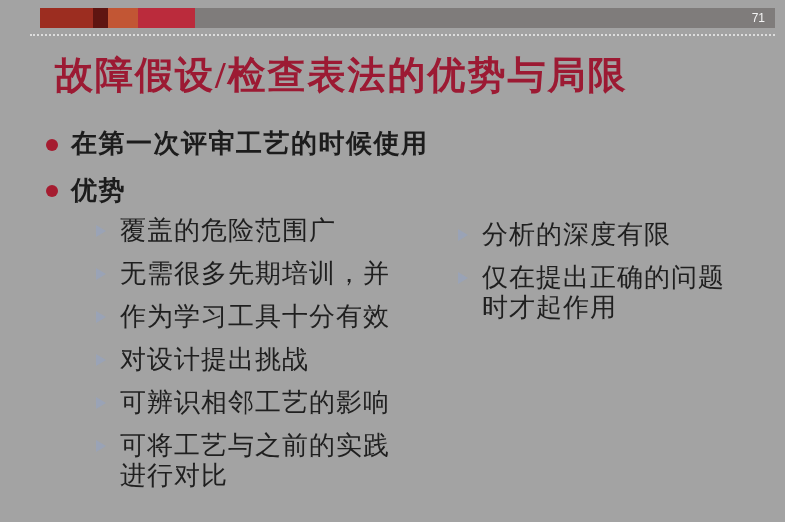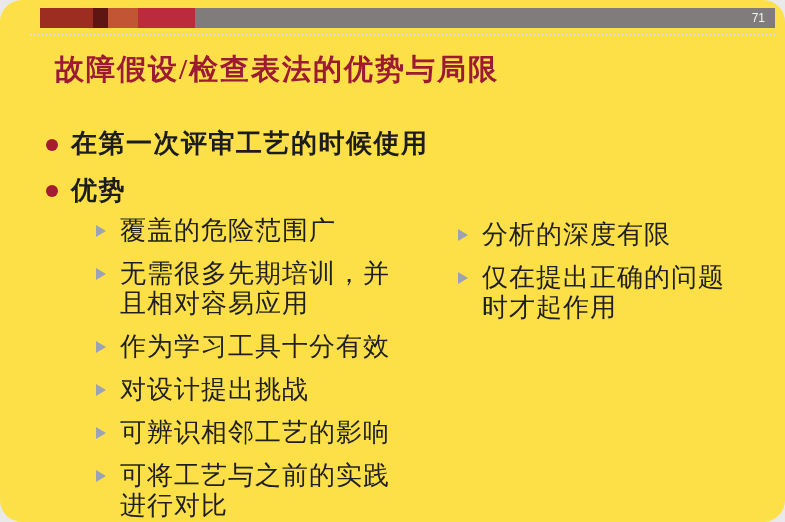--- a/index.html
+++ b/index.html
@@ -1,39 +1,38 @@
 <!DOCTYPE html>
 <html><head>
 <meta charset="utf-8">
 <style>
   html,body{margin:0;padding:0;background:#e9e9e9;}
   .slide{
-    position:relative;width:785px;height:522px;background:#fde047;
+    position:relative;width:785px;height:522px;background:#a3a3a3;
     overflow:hidden;margin:0 auto;
     font-family:"Liberation Serif","DejaVu Serif",serif;
-    border-radius:22px;
   }
   
   .topbar{position:absolute;top:8px;left:0;width:785px;height:20px;}
   .seg{position:absolute;top:0;height:20px;}
   .seg1{left:40px;width:53px;background:#9C2D20;}
   .seg2{left:93px;width:15px;background:#5F1511;}
   .seg3{left:108px;width:30px;background:#C25634;}
   .seg4{left:138px;width:57px;background:#BB2B3C;}
   .seggray{left:195px;width:580px;background:#7F7C7B;}
   .pagenum{
     position:absolute;right:10px;top:3px;color:#F4F4F4;
     font:12px "Liberation Sans","DejaVu Sans",sans-serif;
   }
   .dotted{position:absolute;top:34px;left:30px;width:745px;height:0;
     border-top:2px dotted #DDDDDD;}
   
   .title{
     position:absolute;left:55px;top:50px;margin:0;
-    font-size:29px;font-weight:700;letter-spacing:2px;color:#9C1A33;
+    font-size:38px;font-weight:700;letter-spacing:2px;color:#9C1A33;
   }
   
   .l1{position:absolute;display:flex;align-items:flex-start;}
   .l1-intro{left:46px;top:126px;font-family:Liberation Mono, monospace;}
   .l1-adv{left:46px;top:172px;}
   .l1-lim{left:421px;top:172px;}
   .dot{
     width:12px;height:12px;border-radius:50%;background:#A51C30;
     margin:13px 13px 0 0;flex:none;
   }
@@ -91,21 +90,20 @@
     <div class="sub">
       <span class="arrow"></span>
       <div class="subtext">
         <div>覆盖的危险范围广</div>
       </div>
     </div>
     <div class="sub">
       <span class="arrow"></span>
       <div class="subtext">
         <div>无需很多先期培训，并</div>
-        <div>且相对容易应用</div>
       </div>
     </div>
     <div class="sub">
       <span class="arrow"></span>
       <div class="subtext">
         <div>作为学习工具十分有效</div>
       </div>
     </div>
     <div class="sub">
       <span class="arrow"></span>

